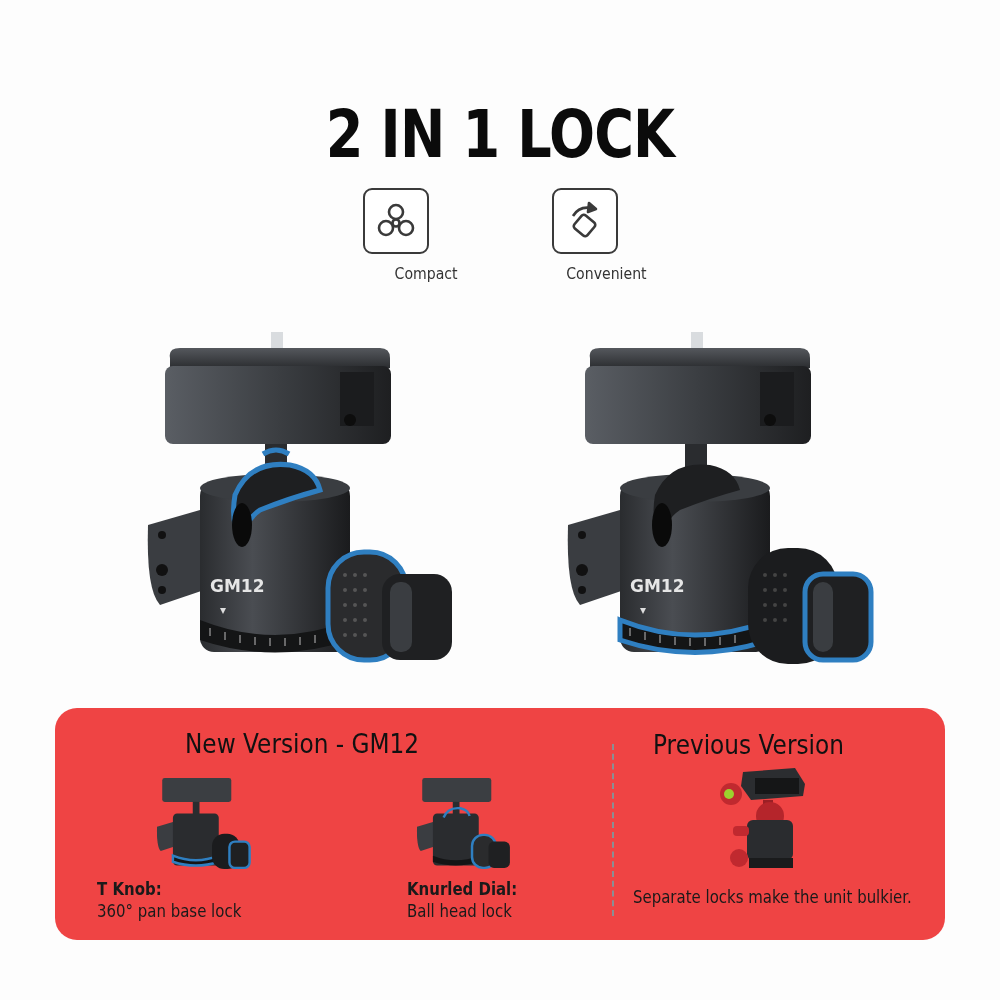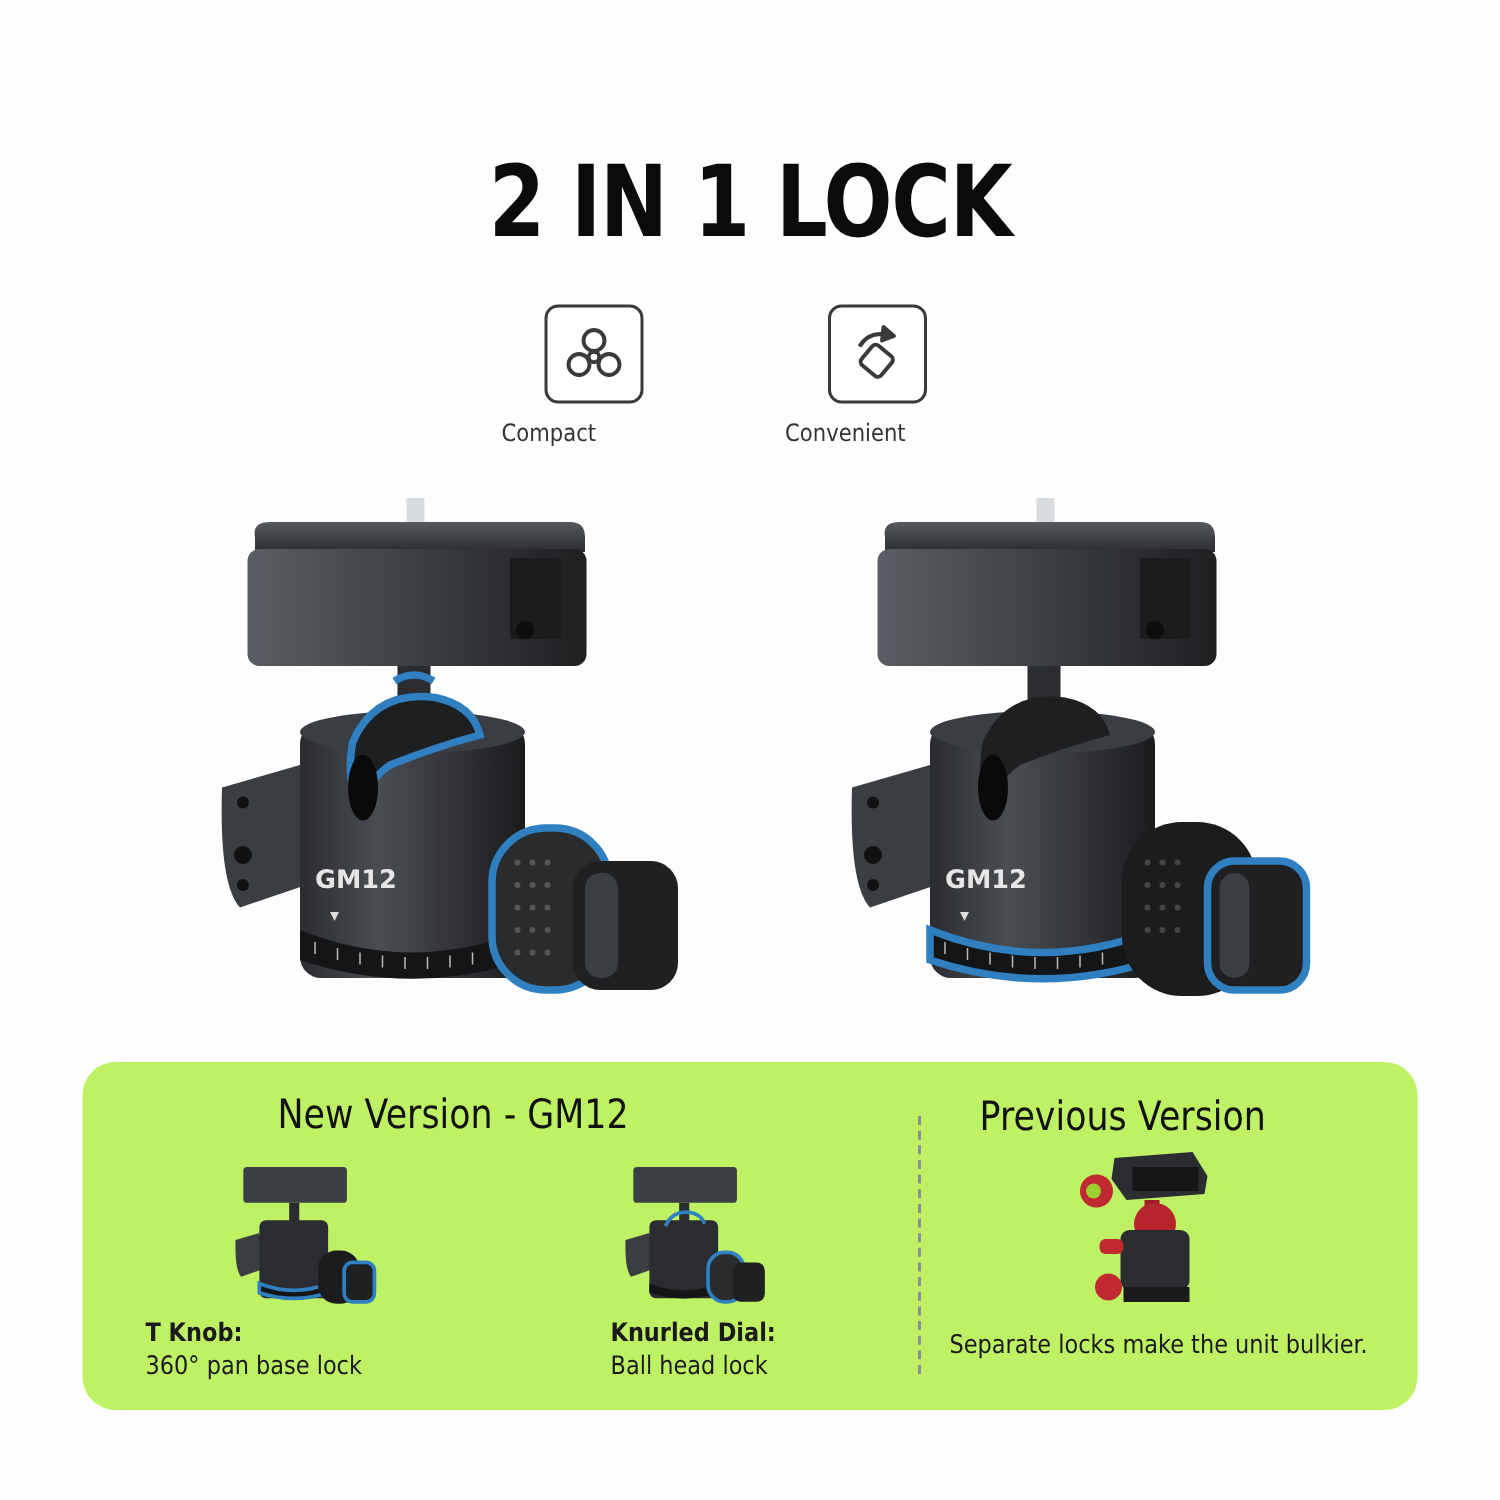--- a/index.html
+++ b/index.html
@@ -5,39 +5,39 @@
   * { box-sizing: border-box; margin: 0; padding: 0; }
   html, body { width: 1000px; height: 1000px; background: #fdfdfd; overflow: hidden; }
   body { font-family: "Liberation Sans", "DejaVu Sans", sans-serif; color: #111; position: relative; }
 
   .title {
     position: absolute; top: 96px; left: 0; width: 1000px; text-align: center;
     font-family: "DejaVu Sans", sans-serif; font-weight: bold; font-size: 66px;
     letter-spacing: -1px; color: #0b0b0b; transform: scaleX(0.82); transform-origin: 500px 0;
   }
 
-  .feature { position: absolute; top: 203px; width: 140px; text-align: left; }
+  .feature { position: absolute; top: 188px; width: 140px; text-align: right; }
   .feature.f1 { left: 326px; }
   .feature.f2 { left: 515px; }
   .feature .box {
     width: 66px; height: 66px; margin: 0 auto; border: 2.5px solid #3a3a3a; border-radius: 9px;
     display: flex; align-items: center; justify-content: center; background: #fff;
   }
   .feature .label {
     margin-top: 10px; font-size: 16px; color: #333; font-family: "DejaVu Sans", sans-serif;
     transform: scaleX(0.88);
   }
 
   .product { position: absolute; }
   .product.p1 { left: 140px; top: 320px; width: 330px; height: 360px; }
   .product.p2 { left: 560px; top: 320px; width: 330px; height: 360px; }
 
   .panel {
     position: absolute; left: 55px; top: 708px; width: 890px; height: 232px;
-    background: #bef264; border-radius: 22px;
+    background: #ef4444; border-radius: 22px;
   }
   .panel .h {
     position: absolute; font-family: "DejaVu Sans", sans-serif; font-size: 27px; color: #111;
     transform: scaleX(0.86); white-space: nowrap;
   }
   .panel .h.new { left: 130px; top: 20px; transform-origin: 0 0; }
   .panel .h.prev { left: 598px; top: 21px; transform-origin: 0 0; }
   .divider {
     position: absolute; left: 557px; top: 36px; height: 172px; width: 0;
     border-left: 2px dashed #8a8f94;

